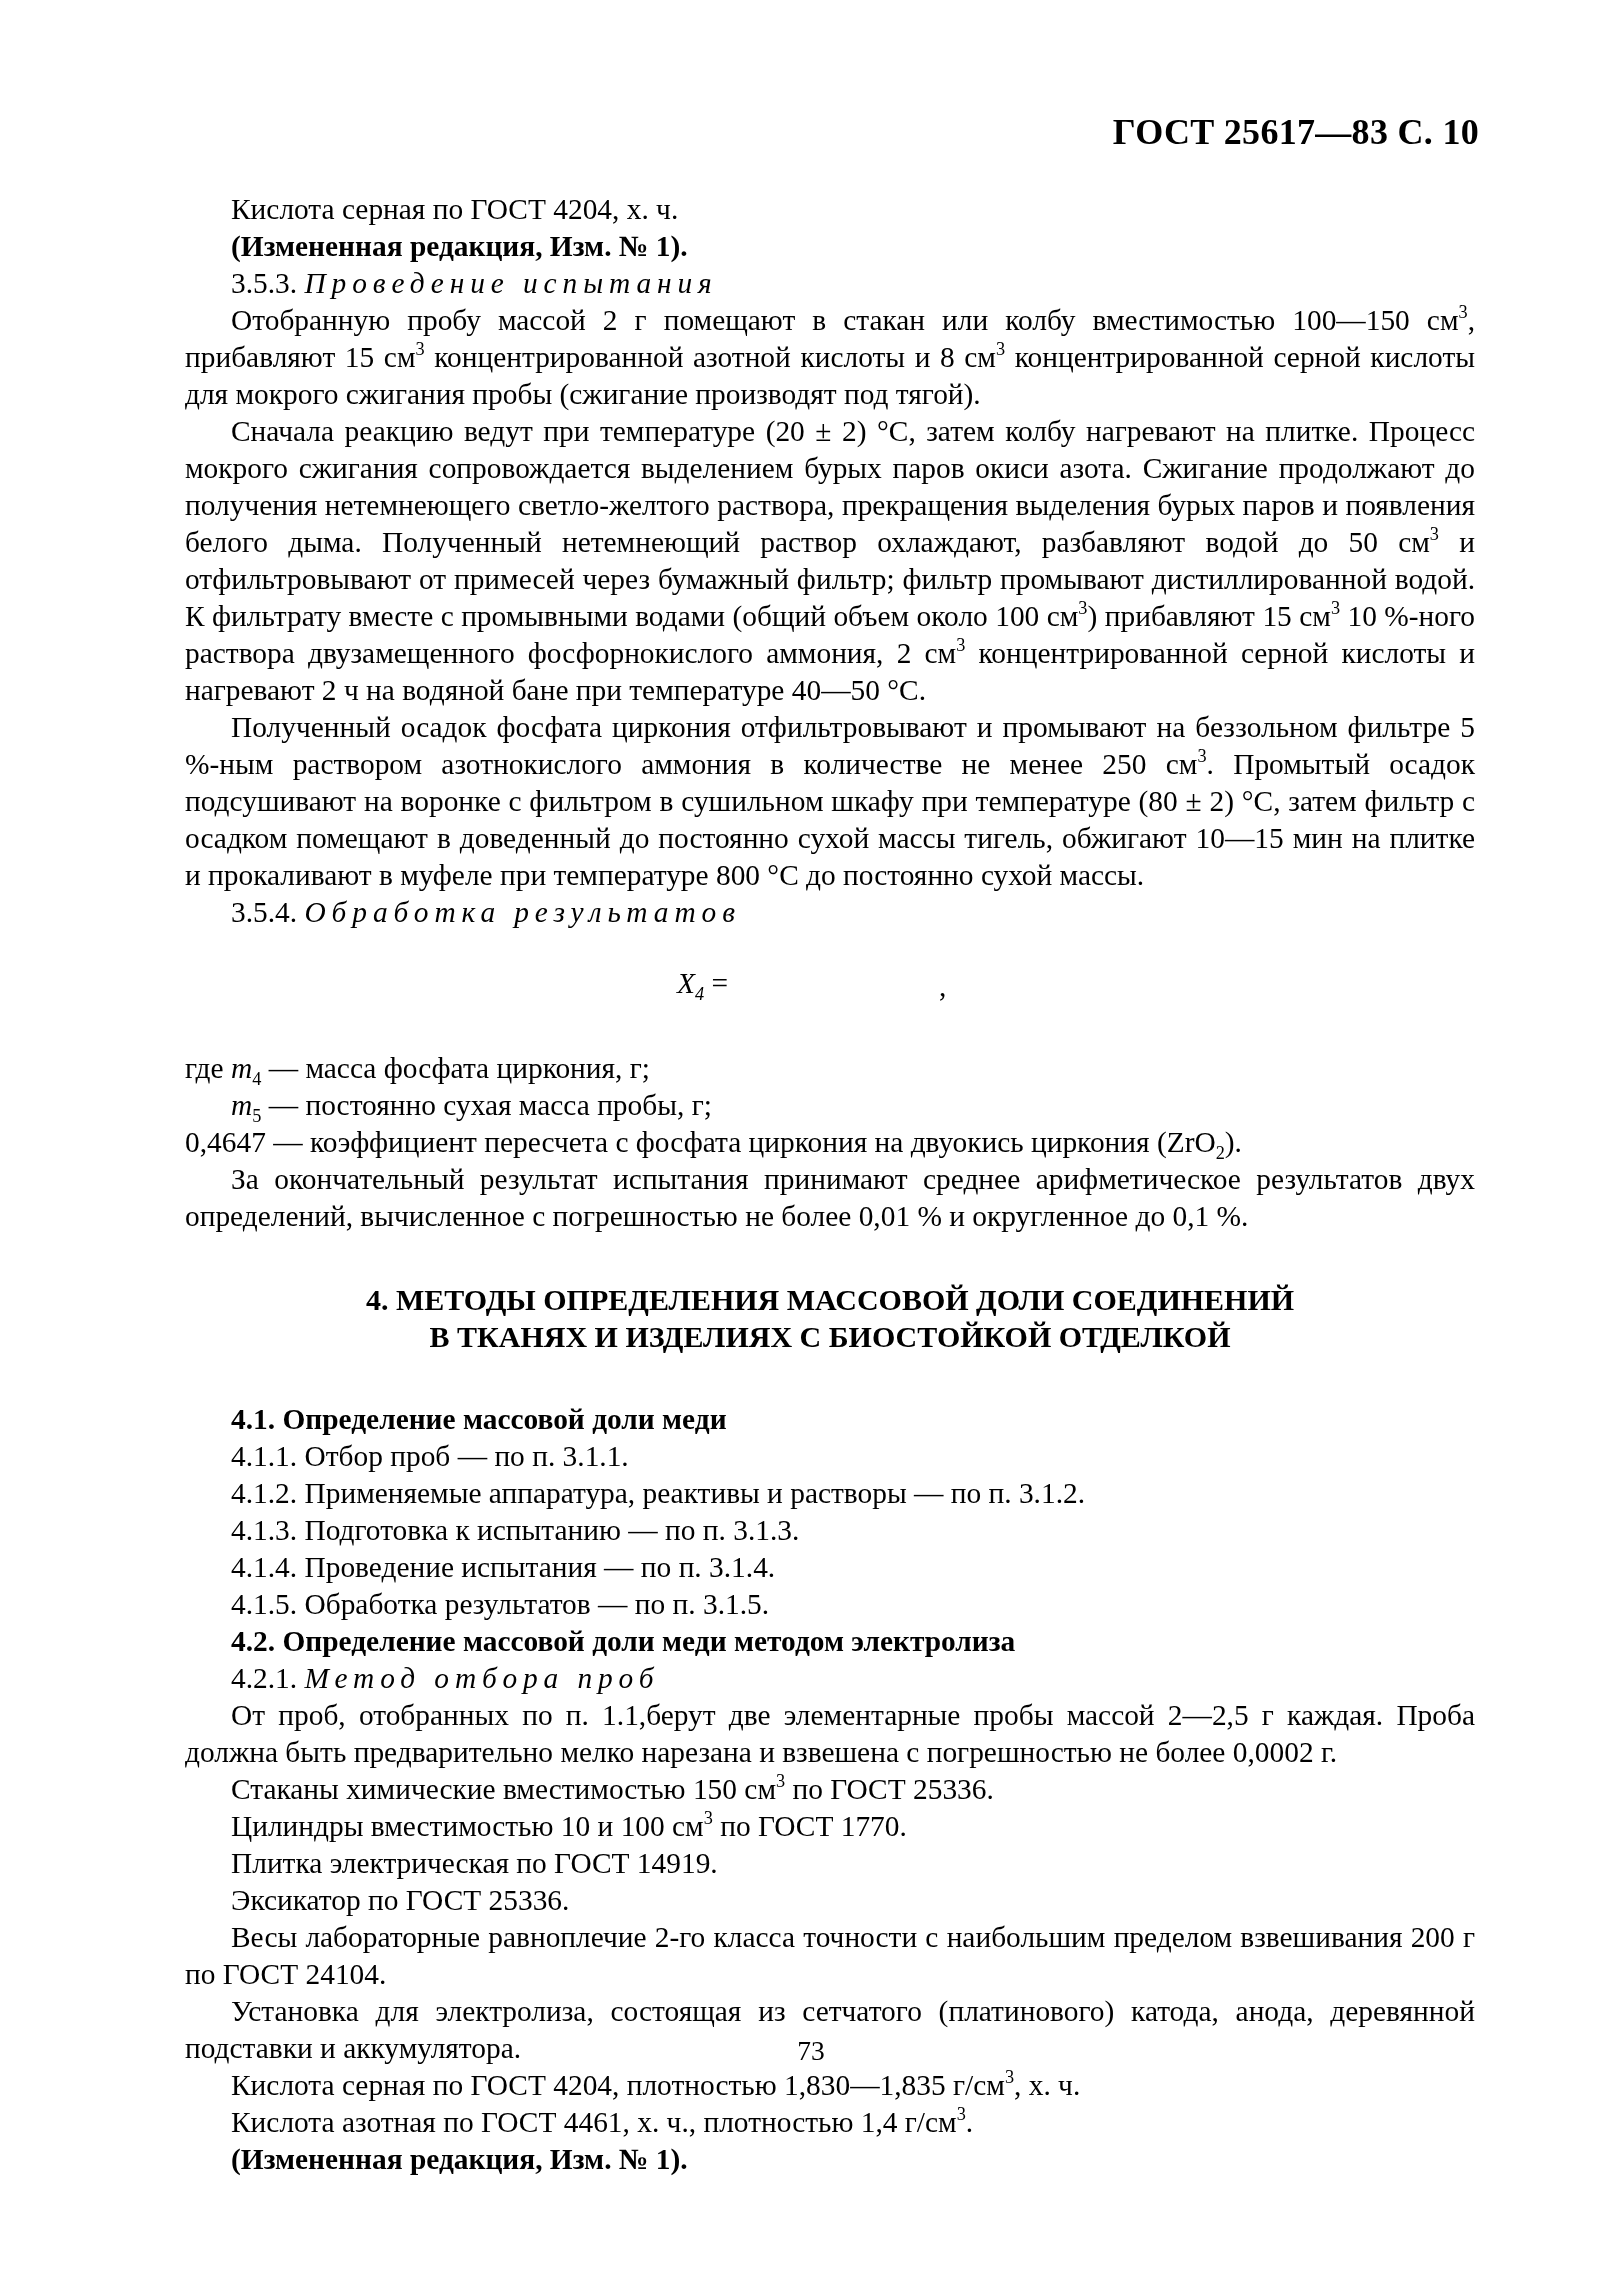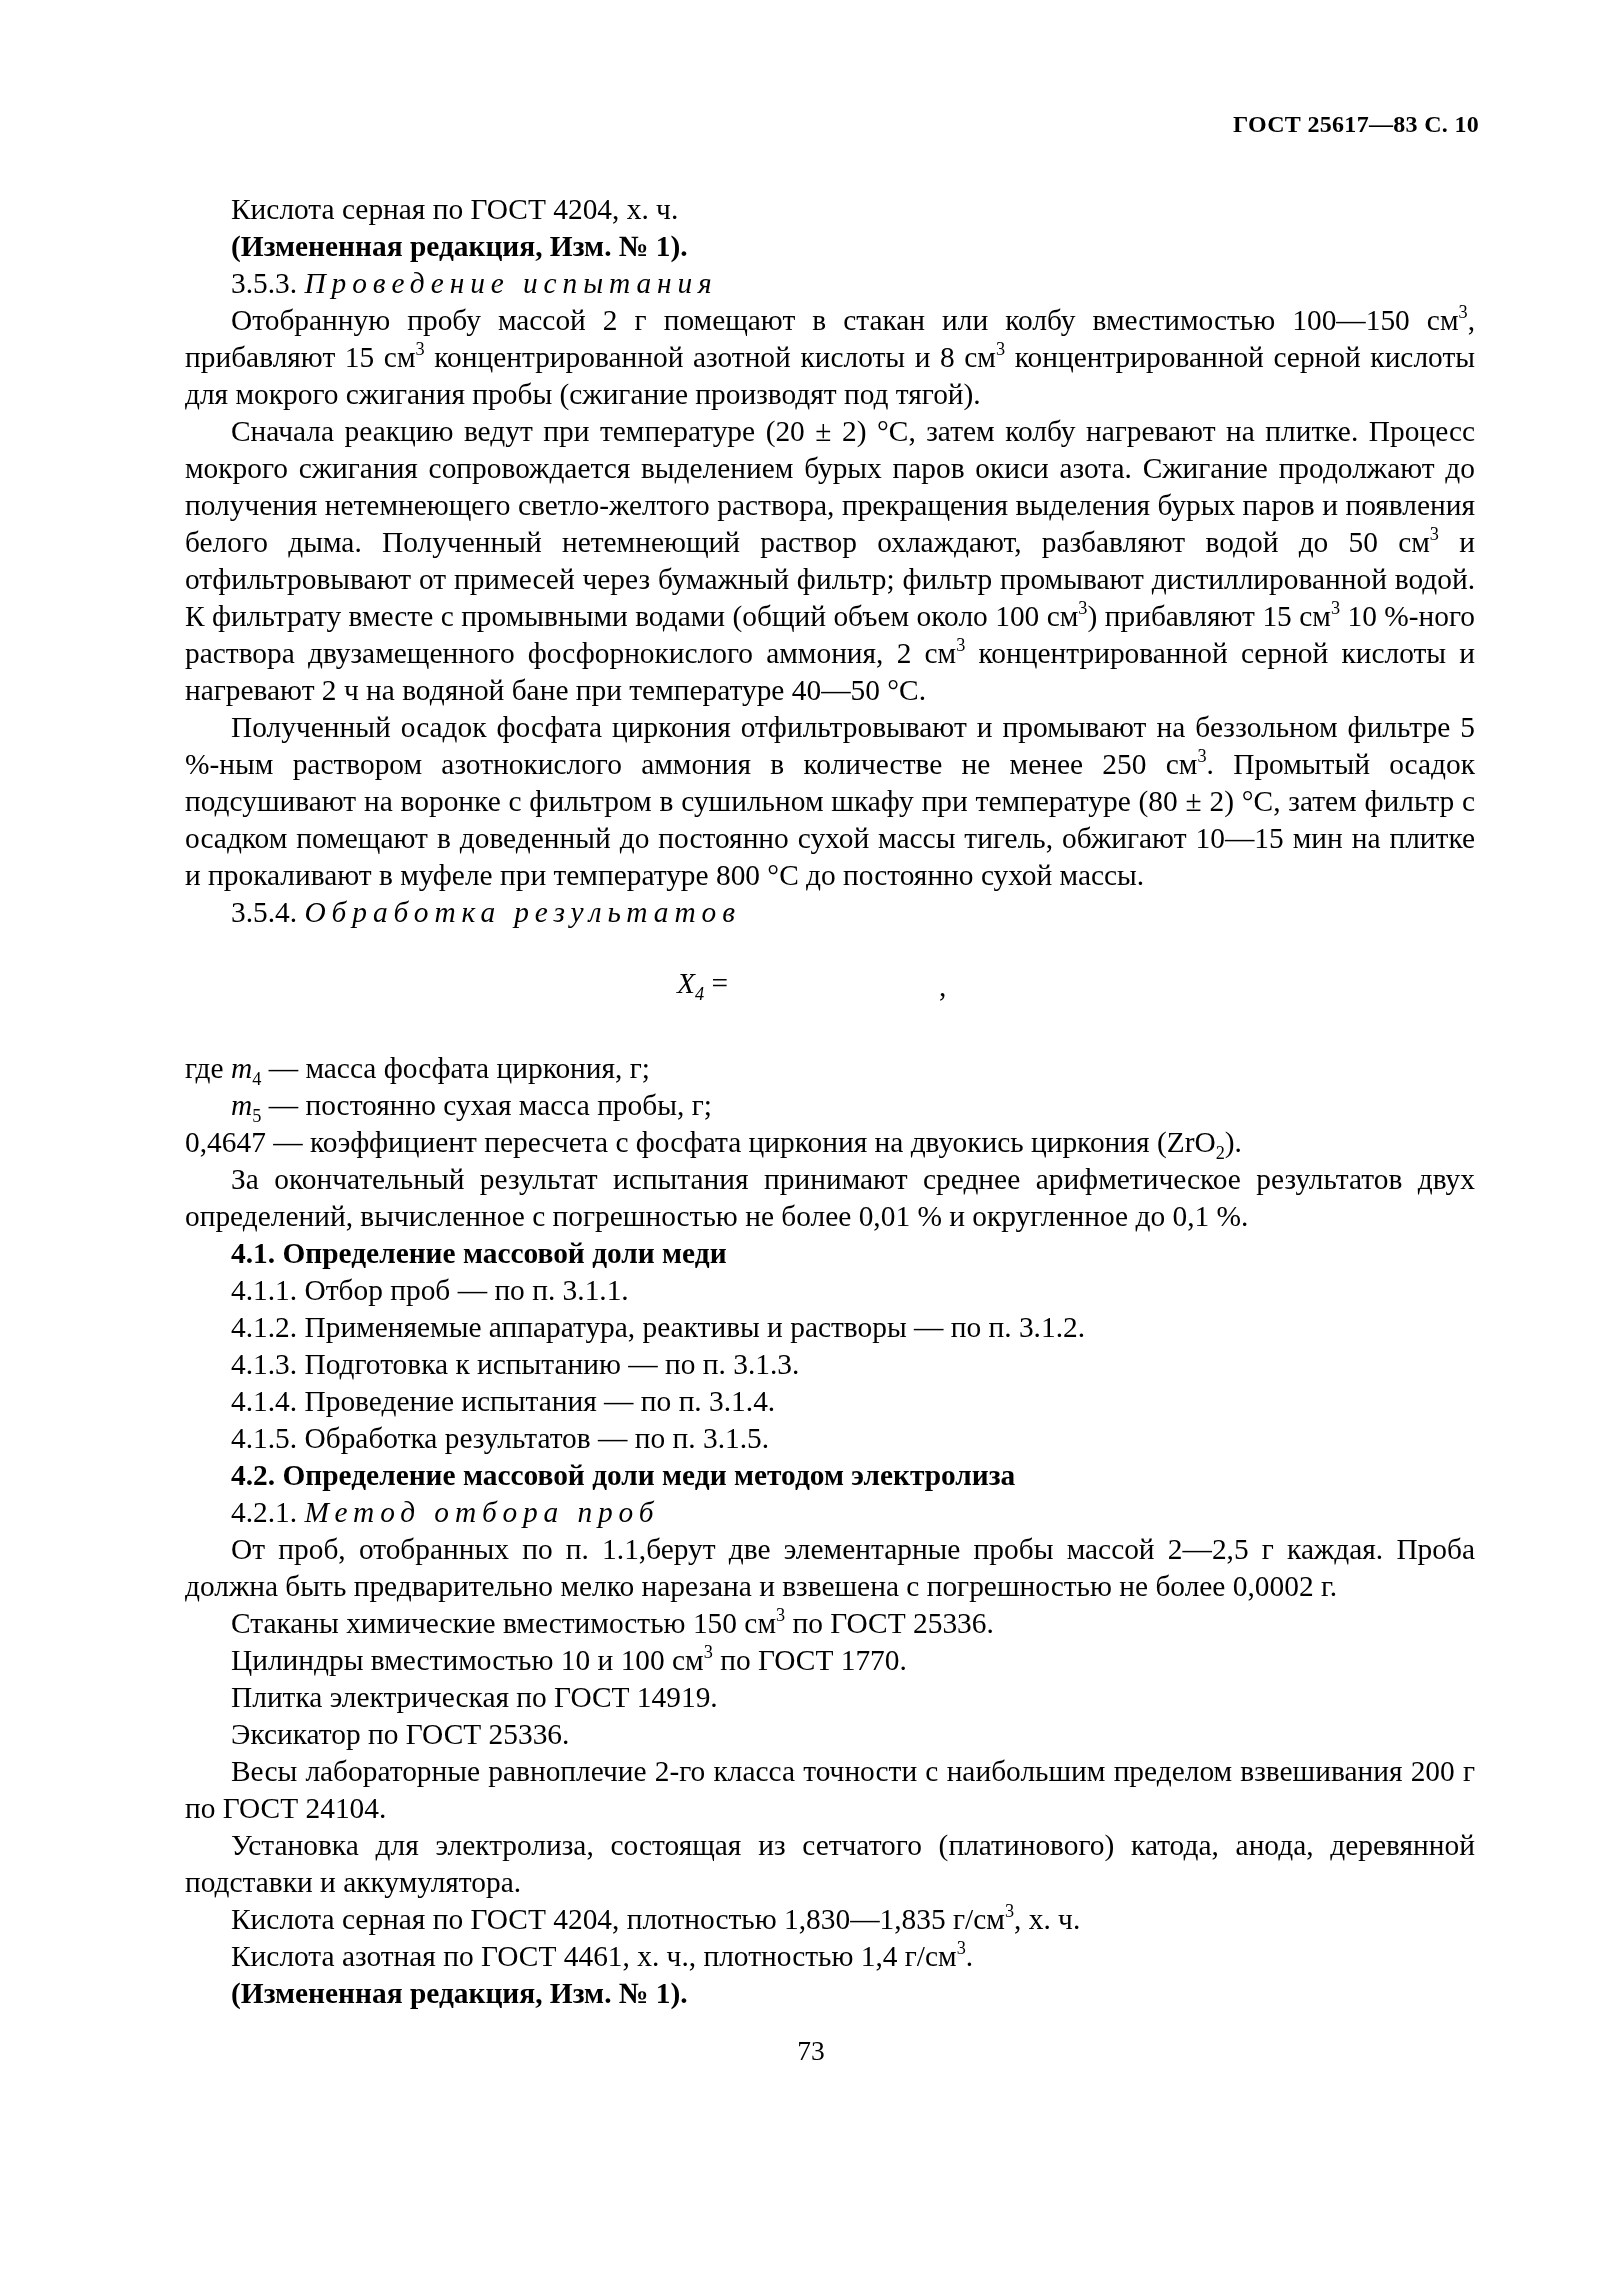--- a/index.html
+++ b/index.html
@@ -1,18 +1,18 @@
 <!DOCTYPE html>
 <html style="font-size:10.5px"><head>
 <meta charset="utf-8">
 <style>
   html, body { margin: 0; padding: 0; background: #ffffff; }
   body { width: 1622px; height: 2295px; position: relative; overflow: hidden;
          font-family: "Liberation Serif", "DejaVu Serif", serif; color: #000; }
-  .hdr { position: absolute; right: 143px; top: 111px; font-weight: bold; font-size: 24px; letter-spacing: 0.3px; }
+  .hdr { position: absolute; right: 143px; top: 111px; font-weight: bold; font-size: 36px; letter-spacing: 0.3px; }
   .content { position: absolute; left: 185px; top: 191px; width: 1290px; font-size: 29.4px; line-height: 37px; }
   .p { margin: 0; text-align: justify; text-indent: 46px; }
   .b { font-weight: bold; }
   .sp { letter-spacing: 5.9px; font-style: italic; }
   sup { font-size: 18.3px; line-height: 0; vertical-align: 11.8px; }
   sub { font-size: 18.3px; line-height: 0; vertical-align: -6.5px; }
   i { font-style: italic; }
   .formula { position: relative; height: 98px; margin: 2.6px 0 5.2px 0; }
   .formula .lhs { position: absolute; left: 492px; top: 31px; font-style: italic; }
   .formula .frac { position: absolute; left: 548px; top: 0; width: 203px; text-align: center; }
@@ -52,20 +52,24 @@
   </div>
 
   <div class="defs">
     <span class="row"><span>где </span><i>m</i><sub>4</sub><span> — масса фосфата циркония, г;</span></span>
     <span class="row m5"><i>m</i><sub>5</sub><span> — постоянно сухая масса пробы, г;</span></span>
     <span class="row"><span>0,4647</span><span> — коэффициент пересчета с фосфата циркония на двуокись циркония (ZrO</span><sub>2</sub><span>).</span></span>
   </div>
 
   <p class="p">За окончательный результат испытания принимают среднее арифметическое результатов двух определений, вычисленное с погрешностью не более 0,01 % и округленное до 0,1 %.</p>
 
+  <div class="h4">
+    <div>4. МЕТОДЫ ОПРЕДЕЛЕНИЯ МАССОВОЙ ДОЛИ СОЕДИНЕНИЙ</div>
+    <div>В ТКАНЯХ И ИЗДЕЛИЯХ С БИОСТОЙКОЙ ОТДЕЛКОЙ</div>
+  </div>
 
   <p class="p b">4.1. Определение массовой доли меди</p>
   <p class="p">4.1.1. Отбор проб — по п. 3.1.1.</p>
   <p class="p">4.1.2. Применяемые аппаратура, реактивы и растворы — по п. 3.1.2.</p>
   <p class="p">4.1.3. Подготовка к испытанию — по п. 3.1.3.</p>
   <p class="p">4.1.4. Проведение испытания — по п. 3.1.4.</p>
   <p class="p">4.1.5. Обработка результатов — по п. 3.1.5.</p>
   <p class="p b">4.2. Определение массовой доли меди методом электролиза</p>
 
   <p class="p"><span>4.2.1.</span> <span class="sp">Метод отбора проб</span></p>

